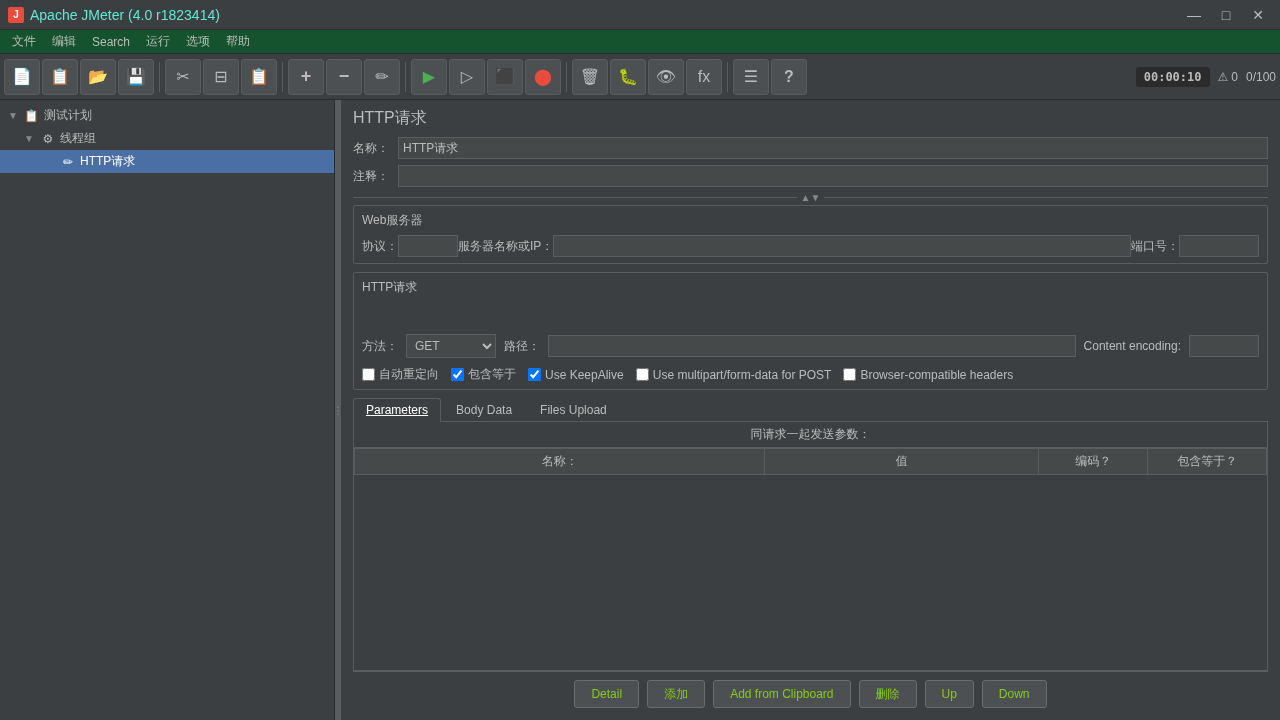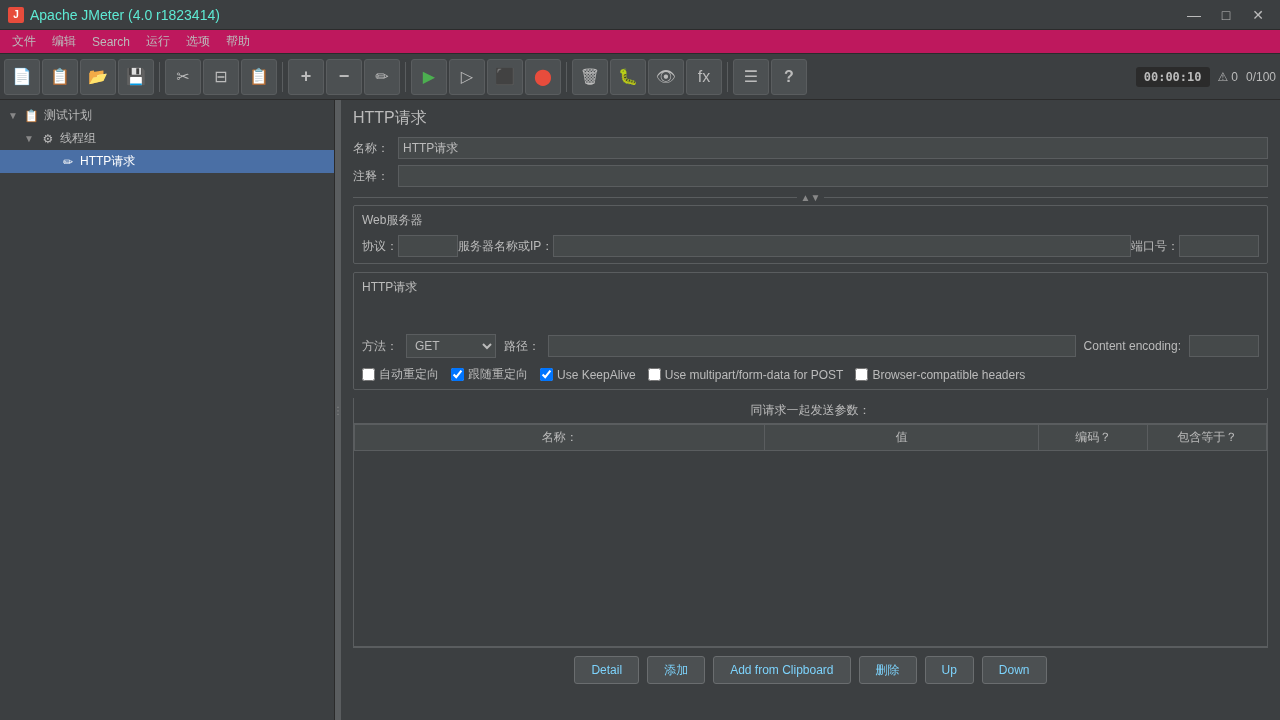--- a/index.html
+++ b/index.html
@@ -53,21 +53,21 @@
       cursor: pointer;
       font-size: 14px;
       display: flex;
       align-items: center;
       justify-content: center;
     }
 
     
     .menu-bar {
       height: 24px;
-      background: #be185d;
+      background: #14532d;
       display: flex;
       align-items: center;
       padding: 0 4px;
       border-bottom: 1px solid #2b2b2b;
     }
     .menu-item {
       padding: 2px 8px;
       cursor: pointer;
       font-size: 12px;
       color: #bbbbbb;
@@ -410,21 +410,21 @@
       gap: 8px;
       padding: 8px;
       border-top: 1px solid #5a5d5f;
       background: #3c3f41;
     }
     .bottom-btn {
       height: 28px;
       padding: 0 16px;
       background: #4c5052;
       border: 1px solid #6a6d6f;
-      color: #7dd3fc;
+      color: #84cc16;
       font-size: 12px;
       cursor: pointer;
       border-radius: 3px;
       font-family: 'Microsoft YaHei', Arial, sans-serif;
     }
 
     .vertical-divider-handle {
       width: 6px;
       background: #5a5d5f;
       cursor: col-resize;
@@ -574,38 +574,43 @@
         <input class="encoding-input" type="text" style="">
       </div>
 
       <div class="checkbox-row">
         <label class="checkbox-group">
           <input type="checkbox" style="">
           <span>自动重定向</span>
         </label>
         <label class="checkbox-group">
           <input type="checkbox" checked="" style="">
-          <span>跟随重定向</span>
+          <span>包含等于</span>
         </label>
         <label class="checkbox-group">
           <input type="checkbox" checked="" style="">
           <span>Use KeepAlive</span>
         </label>
         <label class="checkbox-group">
           <input type="checkbox" style="">
           <span>Use multipart/form-data for POST</span>
         </label>
         <label class="checkbox-group">
           <input type="checkbox" style="">
           <span>Browser-compatible headers</span>
         </label>
       </div>
     </div>
 
     <div>
+      <div class="sub-tab-bar">
+        <button class="sub-tab-btn active">Parameters</button>
+        <button class="sub-tab-btn">Body Data</button>
+        <button class="sub-tab-btn">Files Upload</button>
+      </div>
       <div class="params-container">
         <div class="params-header-row">
           <span>同请求一起发送参数：</span>
         </div>
         <table class="params-table">
           <thead>
             <tr>
               <th style="width:45%;">名称：</th>
               <th style="width:30%;">值</th>
               <th style="width:12%;">编码？</th>

